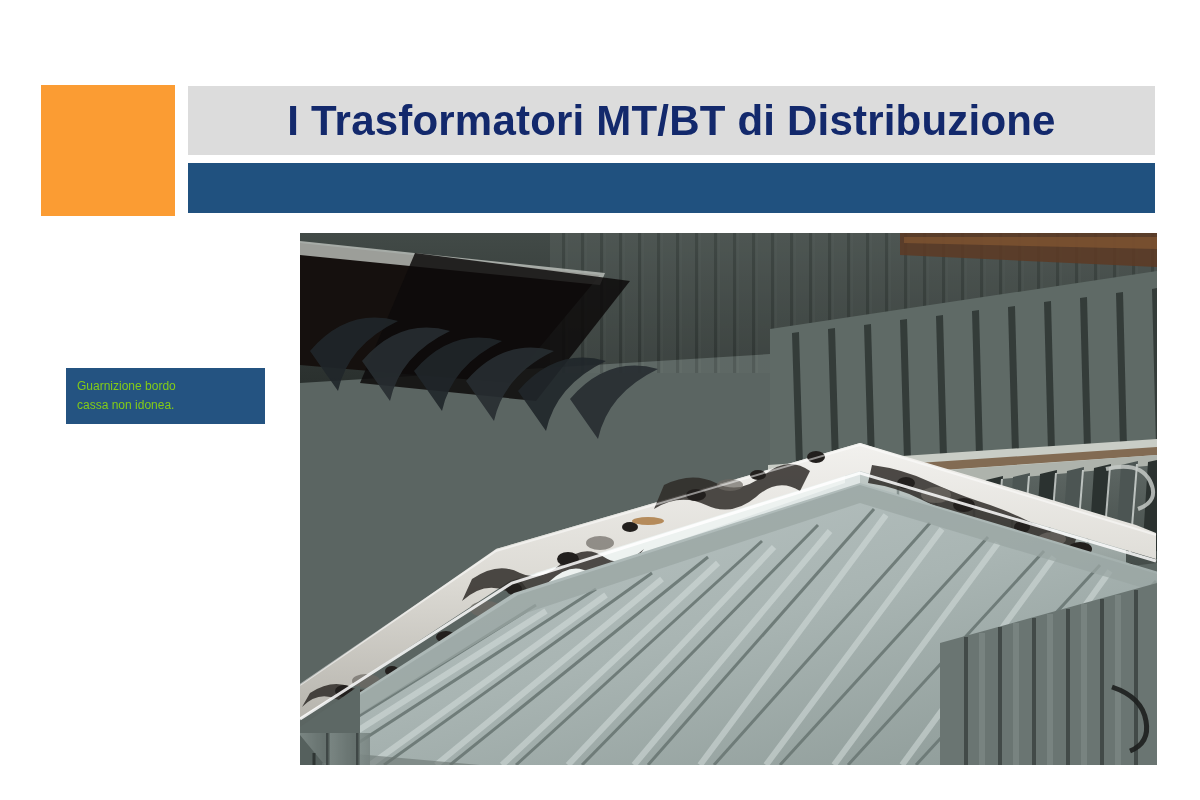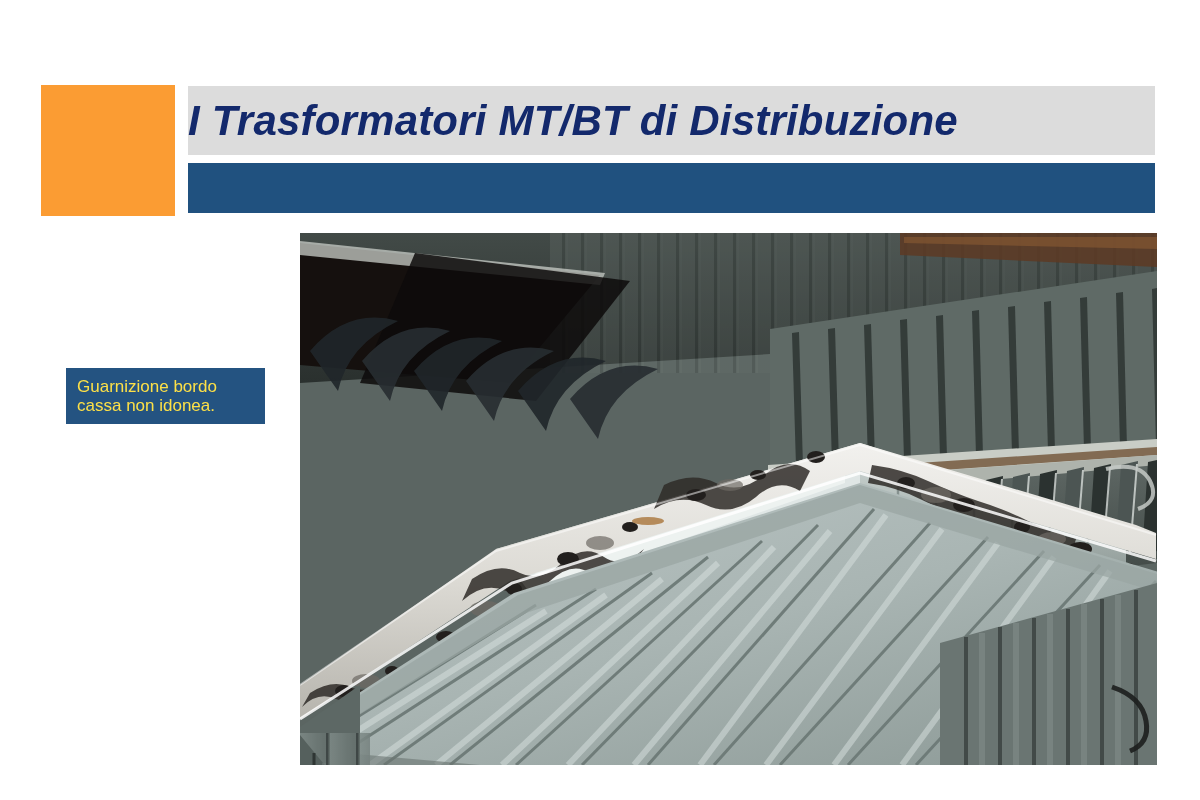--- a/index.html
+++ b/index.html
@@ -34,21 +34,21 @@
 
   .title-band {
     position: absolute;
     left: 188px;
     top: 86px;
     width: 967px;
     height: 69px;
     background: #DCDCDC;
     display: flex;
     align-items: center;
-    font-style: italic;
+    justify-content: center;
   }
 
   .title-text {
     font-size: 42px;
     font-weight: bold;
     color: #13296C;
     letter-spacing: 0.2px;
     white-space: nowrap;
     line-height: 1;
   }
@@ -71,22 +71,22 @@
     height: 56px;
     background: #245381;
     display: flex;
     flex-direction: column;
     align-items: flex-start;
     justify-content: center;
     padding: 0 0 0 11px;
     box-sizing: border-box;
   }
   .caption-line {
-    color: #fde047;
-    font-size: 17px;
+    color: #84cc16;
+    font-size: 12px;
     line-height: 19px;
     white-space: nowrap;
     text-align: center;
   }
 
   
   .photo {
     position: absolute;
     left: 300px;
     top: 233px;

